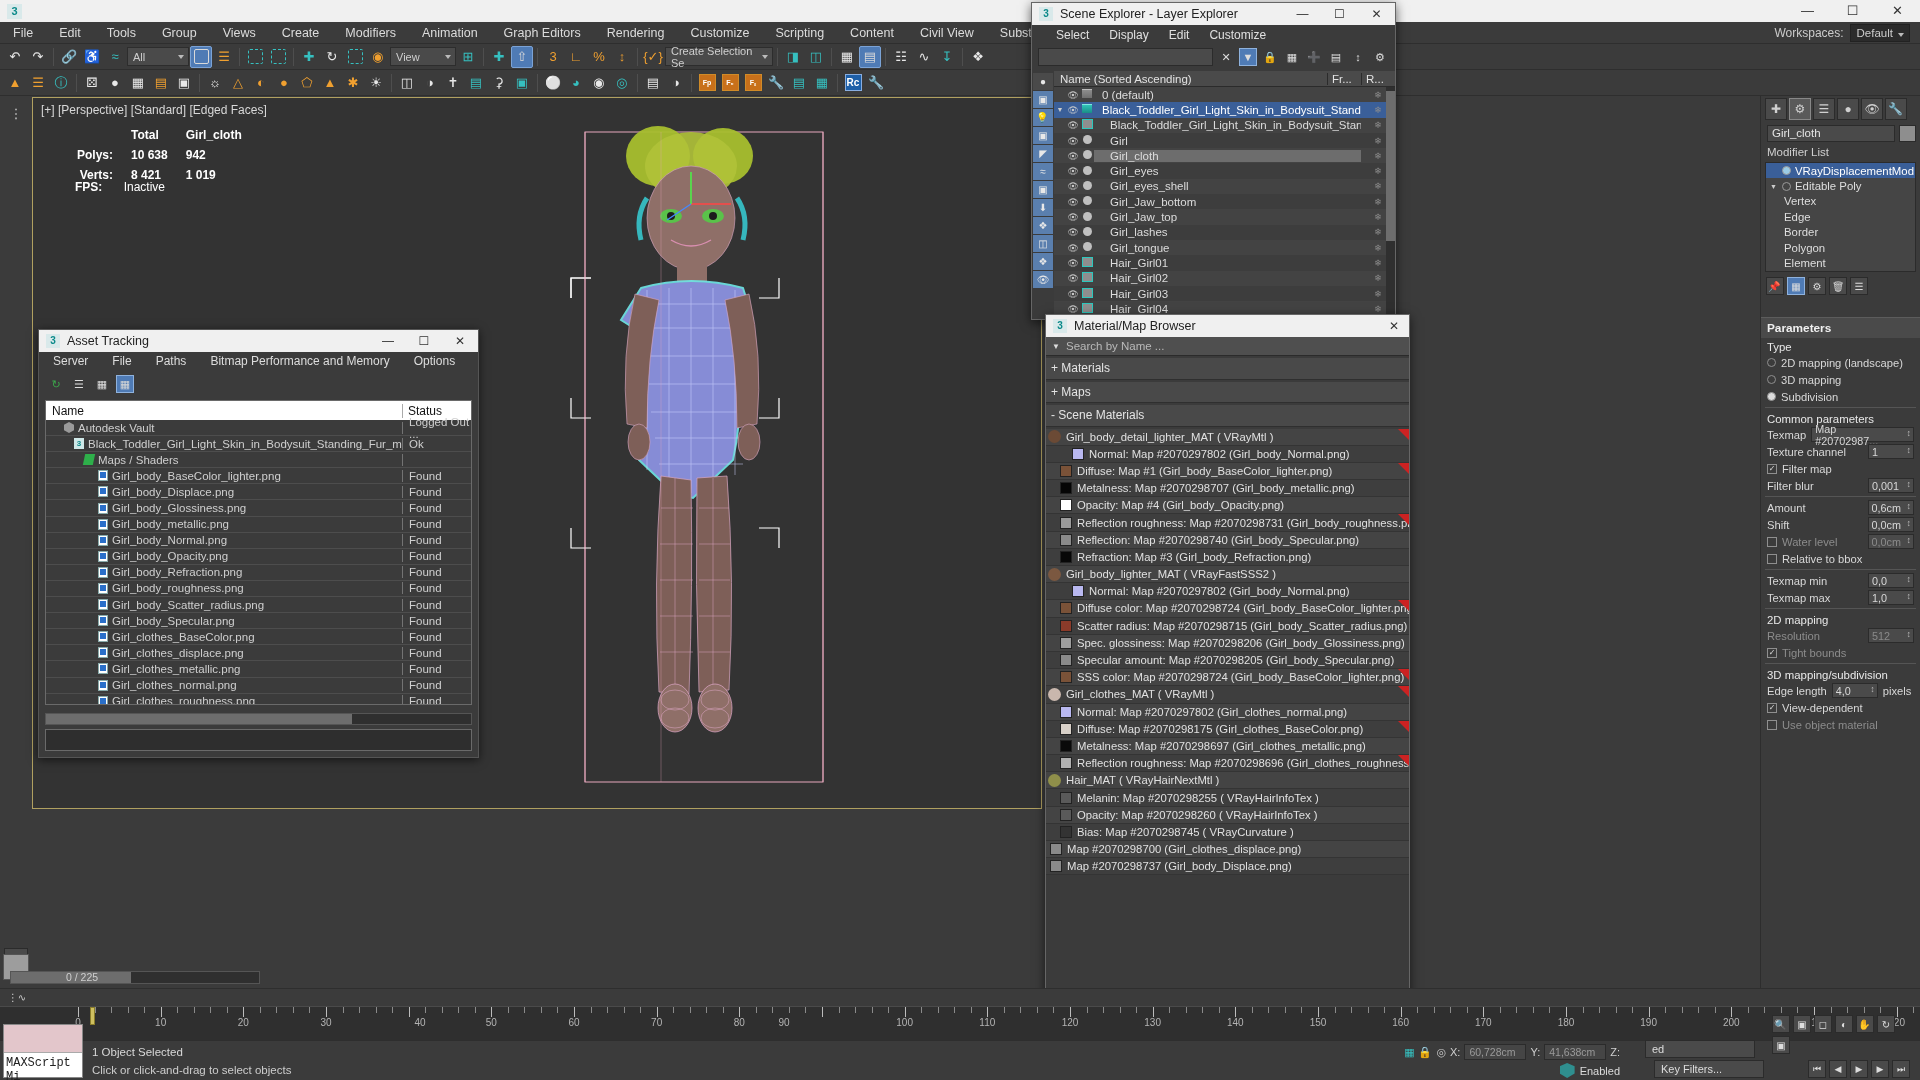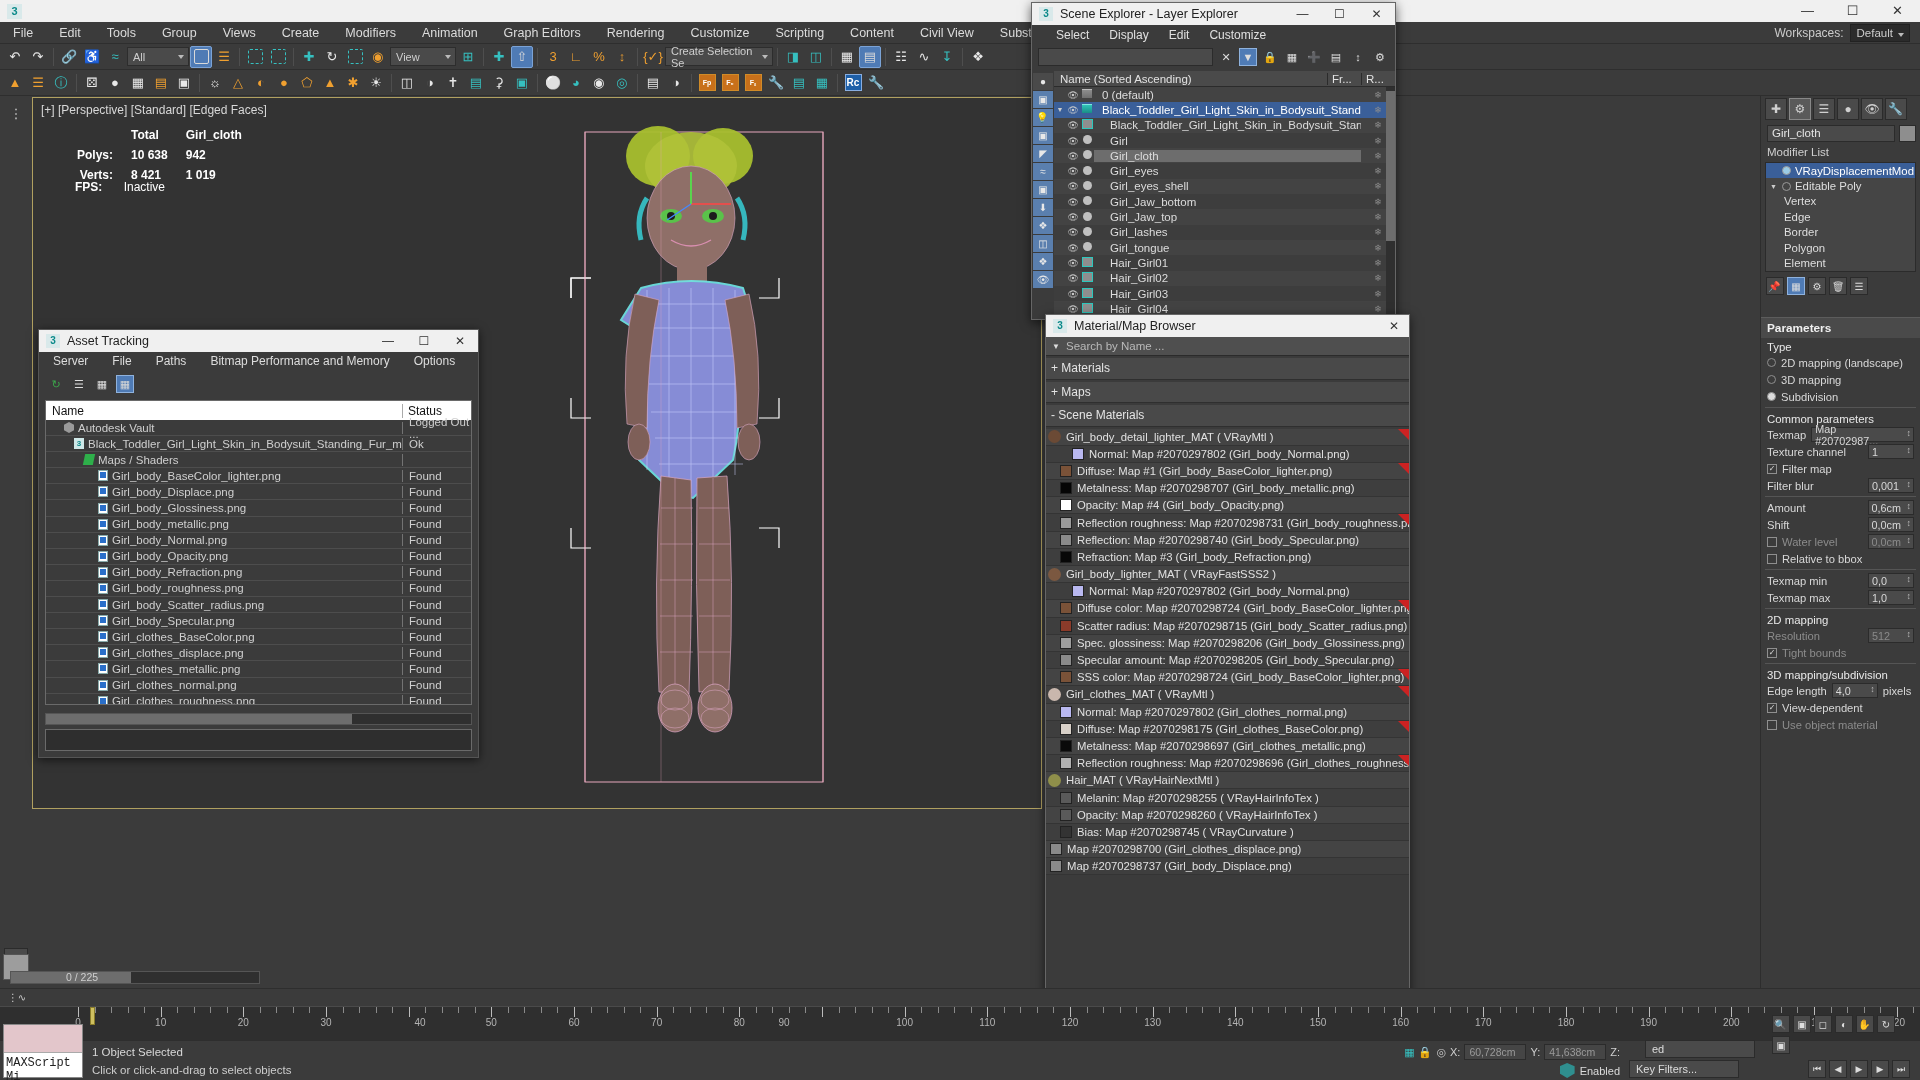--- a/index.html
+++ b/index.html
@@ -227,21 +227,21 @@
   #prompttext { position:absolute; left:92px; bottom:4px; font-size:11.5px; color:#cdcdcd;}
   #coords { position:absolute; right:300px; bottom:20px; display:flex; align-items:center; gap:4px; font-size:11px; color:#cfcfcf;}
   #coords .cbox{ width:62px; height:16px; background:#454545; border:1px solid #2b2b2b; color:#9a9a9a;
      font-size:10.5px; padding:1px 4px;}
   #enabled { position:absolute; right:300px; bottom:2px; display:flex; align-items:center; gap:5px; font-size:11px; color:#dcdcdc;}
   #enabled .shield{ width:15px;height:15px;background:#2f8f8f;clip-path:polygon(50% 0,100% 22%,100% 70%,50% 100%,0 70%,0 22%);}
   #addkeybtn{ position:absolute; left:3px; bottom:100px; width:26px;height:26px;background:#9d9d9d; border:1px solid #555;}
   #bottomleftbtns{ position:absolute; left:0; bottom:110px; width:32px; }
   #bottomleftbtns .b{ width:24px;height:20px;margin:2px auto;background:#4a4a4a;border:1px solid #2b2b2b;
      display:flex;align-items:center;justify-content:center;font-size:10px;color:#ddd;}
-  #keyfilters{ position:absolute; right:181px; bottom:2px; width:110px; height:18px; background:#4a4a4a;
+  #keyfilters{ position:absolute; right:156px; bottom:2px; width:110px; height:18px; background:#4a4a4a;
      border:1px solid #2b2b2b; font-size:11px; color:#ddd; display:flex; align-items:center; padding-left:6px;}
   #animbtns{ position:absolute; right:10px; bottom:2px; display:flex; gap:3px;}
   #animbtns .ab{ width:18px;height:18px;background:#4a4a4a;border:1px solid #2b2b2b;display:flex;
      align-items:center;justify-content:center;font-size:9px;color:#ddd;}
   #framebox{ position:absolute; right:165px; bottom:22px; width:110px; height:18px; background:#4a4a4a;
      border:1px solid #2b2b2b; font-size:11px; color:#ddd; display:flex; align-items:center; padding-left:6px;}
   #navcube{ position:absolute; right:18px; bottom:26px; display:flex; flex-wrap:wrap; width:130px; gap:3px;}
   #navcube .nb{ width:18px;height:18px;background:#4a4a4a;border:1px solid #2b2b2b;display:flex;
      align-items:center;justify-content:center;font-size:10px;color:#ddd;}
   #scrollb{ position:absolute; left:10px; bottom:96px; width:250px; height:13px; background:#2f2f2f; border:1px solid #555;}

